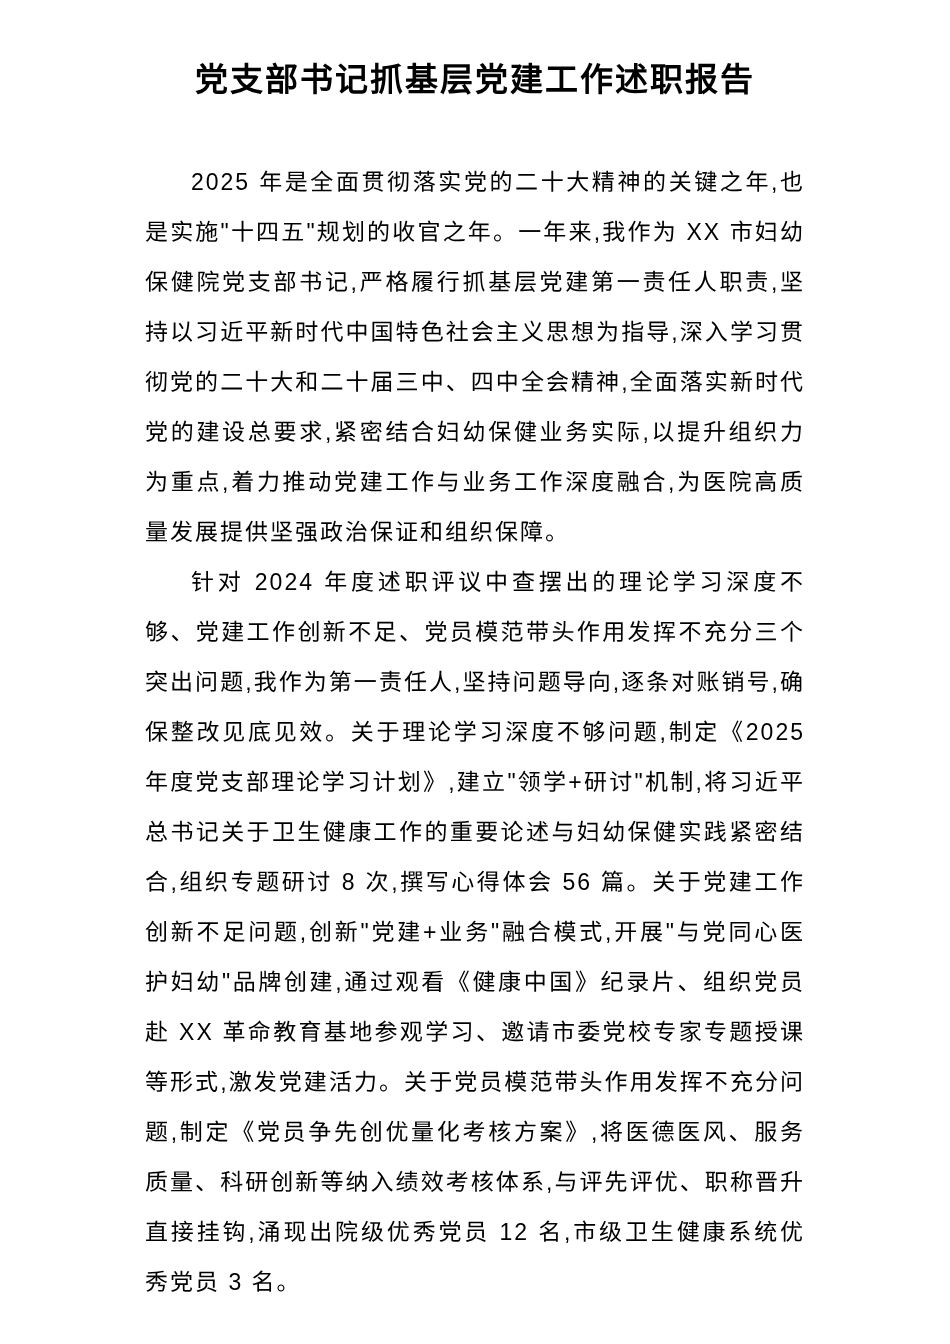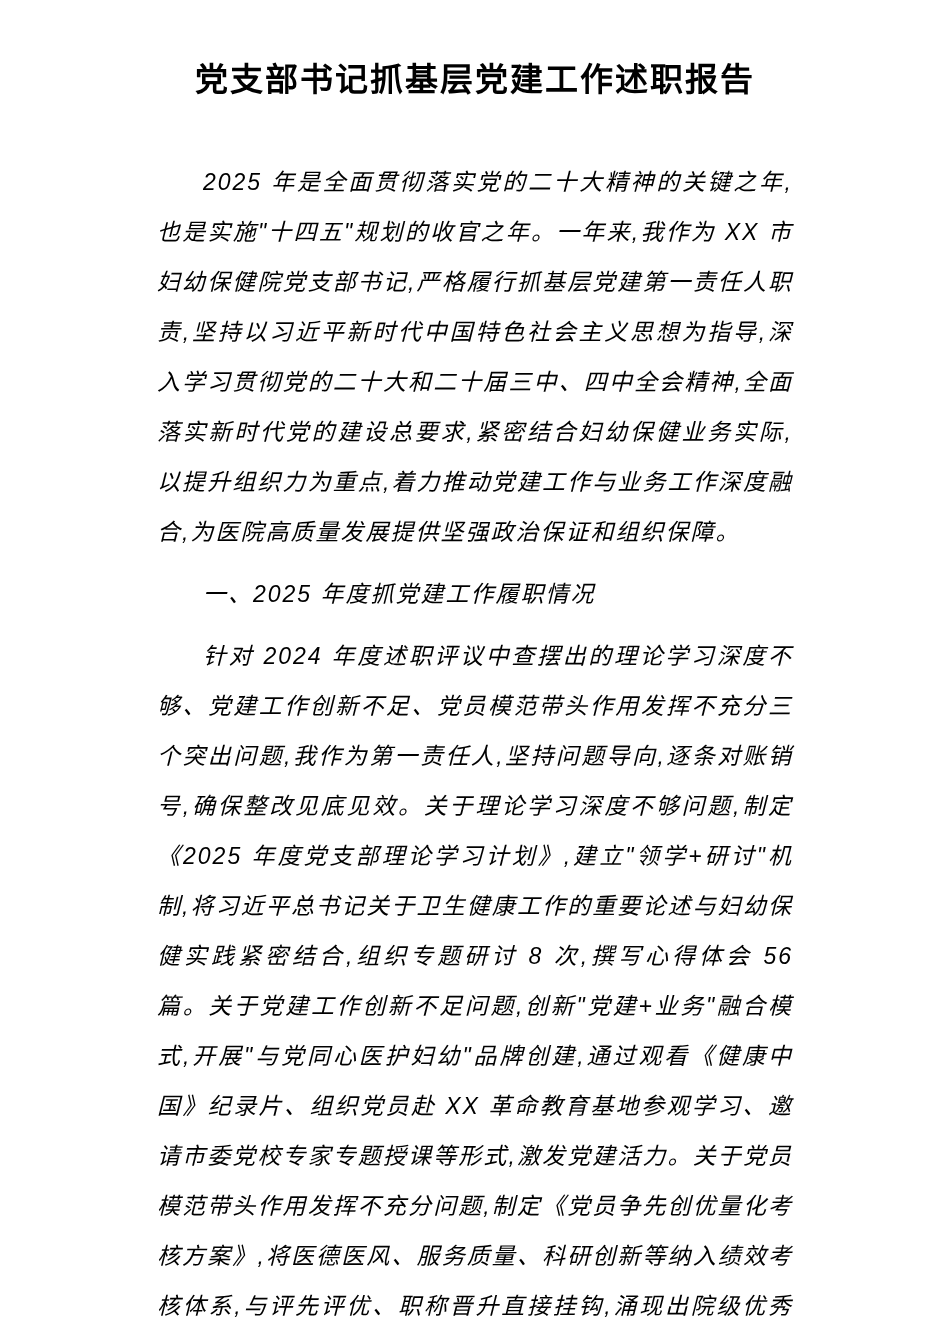--- a/index.html
+++ b/index.html
@@ -25,44 +25,42 @@
     font-weight: 700;
     line-height: 50px;
     text-align: center;
     letter-spacing: 2px;
     white-space: nowrap;
   }
   .doc-body {
     margin-top: 52px;
   }
   .para {
-    margin: 12px;
+    margin: 0;
     font-size: 23px;
     line-height: 50px;
     letter-spacing: 2px;
     text-align: justify;
     text-justify: inter-ideograph;
     text-indent: 2em;
     word-break: break-all;
-    font-style: italic;
   }
   .para.heading {
     text-align: left;
     word-break: keep-all;
     white-space: nowrap;
   }
 </style>
 </head>
 <body>
 
 <div class="page">
   <h1 class="doc-title">党支部书记抓基层党建工作述职报告</h1>
 
   <div class="doc-body">
     <p class="para body">2025 年是全面贯彻落实党的二十大精神的关键之年,也是实施"十四五"规划的收官之年。一年来,我作为 XX 市妇幼保健院党支部书记,严格履行抓基层党建第一责任人职责,坚持以习近平新时代中国特色社会主义思想为指导,深入学习贯彻党的二十大和二十届三中、四中全会精神,全面落实新时代党的建设总要求,紧密结合妇幼保健业务实际,以提升组织力为重点,着力推动党建工作与业务工作深度融合,为医院高质量发展提供坚强政治保证和组织保障。</p>
 
-    <p class="para heading">一、2025 年度抓党建工作履职情况</p>
 
 
     <p class="para body">针对 2024 年度述职评议中查摆出的理论学习深度不够、党建工作创新不足、党员模范带头作用发挥不充分三个突出问题,我作为第一责任人,坚持问题导向,逐条对账销号,确保整改见底见效。关于理论学习深度不够问题,制定《2025 年度党支部理论学习计划》,建立"领学+研讨"机制,将习近平总书记关于卫生健康工作的重要论述与妇幼保健实践紧密结合,组织专题研讨 8 次,撰写心得体会 56 篇。关于党建工作创新不足问题,创新"党建+业务"融合模式,开展"与党同心医护妇幼"品牌创建,通过观看《健康中国》纪录片、组织党员赴 XX 革命教育基地参观学习、邀请市委党校专家专题授课等形式,激发党建活力。关于党员模范带头作用发挥不充分问题,制定《党员争先创优量化考核方案》,将医德医风、服务质量、科研创新等纳入绩效考核体系,与评先评优、职称晋升直接挂钩,涌现出院级优秀党员 12 名,市级卫生健康系统优秀党员 3 名。</p>
 
   </div>
 </div>
 
 </body></html>

